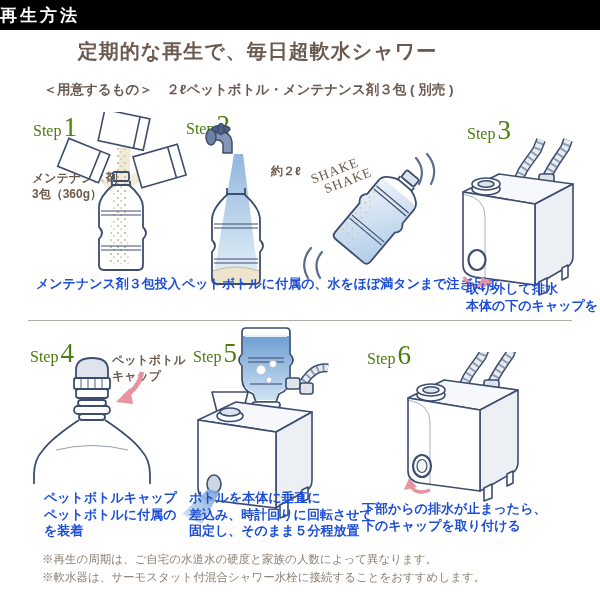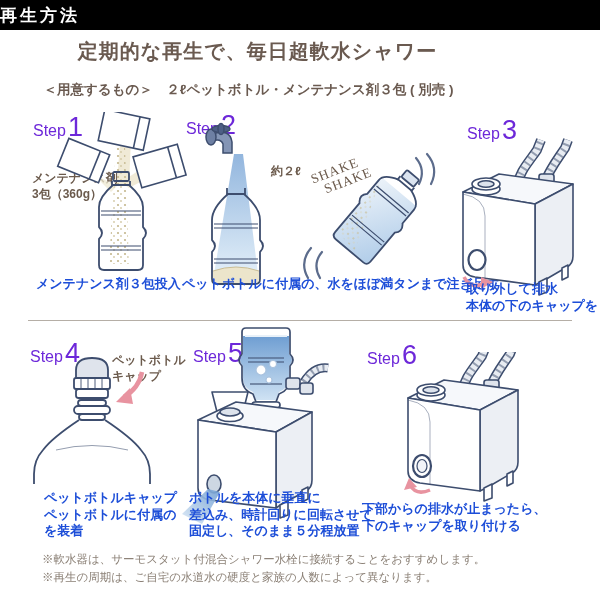--- a/index.html
+++ b/index.html
@@ -6,21 +6,21 @@
   #canvas{position:relative;width:600px;height:600px;background:#ffffff;overflow:hidden;
           font-family:"Liberation Sans",sans-serif;}
   .abs{position:absolute;}
   #header-bar{left:0;top:0;width:600px;height:30px;background:#000;color:#fff;
               display:flex;align-items:center;
               font-size:17px;font-weight:bold;letter-spacing:3px;}
   #subtitle{left:0;top:38px;width:515px;text-align:center;font-size:20px;font-weight:bold;
             color:#6a5a50;letter-spacing:1px;}
   #prepare{left:0;top:81px;width:497px;text-align:center;font-size:13.5px;font-weight:bold;
            color:#6a5a50;}
-  .step-label{color:#6d28d9;font-family:Liberation Sans, sans-serif;}
+  .step-label{color:#4d7c0f;font-family:Liberation Serif, serif;}
   .step-label .sw{font-size:16px;}
   .step-label .sn{font-size:27px;margin-left:2px;}
   .cap{font-size:13px;font-weight:bold;color:#1d4ed8;line-height:16.5px;white-space:nowrap;}
   .ann{font-size:12px;font-weight:bold;color:#6b5a4c;line-height:16px;white-space:nowrap;}
   #shake-text{font-family:"Liberation Serif",serif;font-size:13.5px;color:#6b5a4c;
               letter-spacing:1px;transform:rotate(-21deg);line-height:14px;}
   #shake-text .l2{display:block;margin-left:9px;}
   #divider{left:28px;top:320px;width:544px;height:1px;background:#b5aea6;}
   .note{font-size:11.5px;color:#8b8076;line-height:18px;white-space:nowrap;}
   svg{display:block;}
@@ -312,17 +312,17 @@
       <path d="M30,146 Q16,152 10,141" stroke="#e893a0" stroke-width="3.5" fill="none"></path>
       <polygon points="4,146 9,134 17,143" fill="#e893a0"></polygon>
     </g>
   </svg>
   <div class="abs cap" style="left:362px;top:501px">
     <div>下部からの排水が止まったら、</div>
     <div>下のキャップを取り付ける</div>
   </div>
 
   <div class="abs note" style="left:42px;top:550px">
+    <div>※再生の周期は、ご自宅の水道水の硬度と家族の人数によって異なります。</div>
     <div>※軟水器は、サーモスタット付混合シャワー水栓に接続することをおすすめします。</div>
-    <div>※再生の周期は、ご自宅の水道水の硬度と家族の人数によって異なります。</div>
   </div>
 
 </div>
 
 </body></html>

